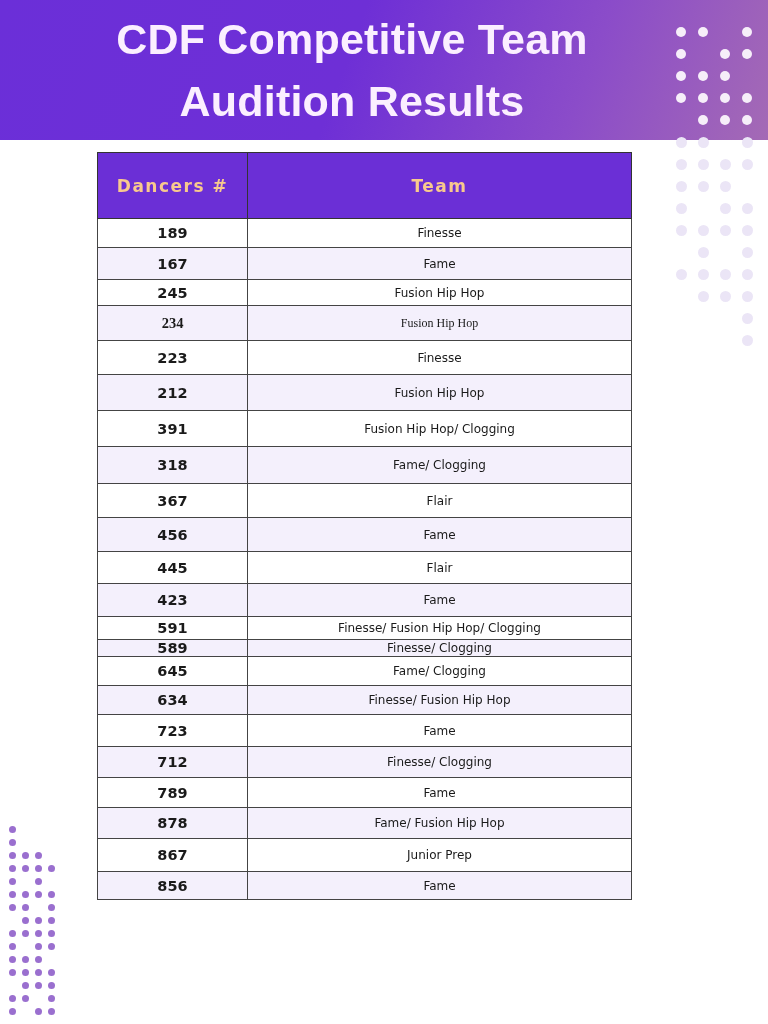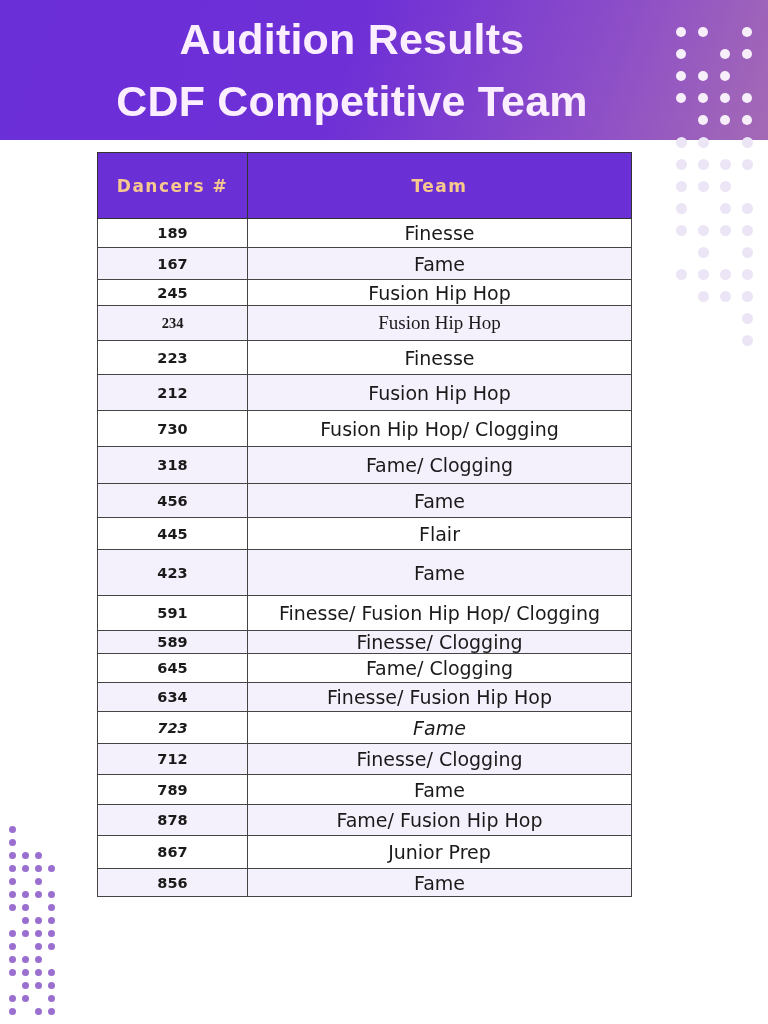--- a/index.html
+++ b/index.html
@@ -10,31 +10,31 @@
     font-family:"Liberation Sans", sans-serif; font-weight:bold; font-size:43px; line-height:62px; letter-spacing:0.2px; }
   .dots { position:absolute; }
   .dot { position:absolute; width:10px; height:10px; border-radius:50%; }
   .dot.w { background:#f6eef9; }
   .dot.l { background:#ebe5f6; width:11px; height:11px; }
   .dot.p { background:#9a6fcf; width:7px; height:7px; }
   table { position:absolute; left:97px; top:152px; width:535px; border-collapse:collapse;
     font-family:"DejaVu Sans", sans-serif; }
   th { background:#6b2fd6; color:#f8c98d; font-weight:bold; font-size:17px; letter-spacing:1.5px;
     height:63px; border:1px solid #333; }
-  td { border:1px solid #444; text-align:center; font-size:19px; color:#1a1a1a; padding:0; }
+  td { border:1px solid #444; text-align:center; font-size:12px; color:#1a1a1a; padding:0; }
   td.num { font-weight:bold; width:149px; font-size:14.5px; }
   tr.alt td { background:#f4f0fc; }
 </style>
 </head>
 <body>
 
 <div class="banner">
   <div class="title">
+    <div>CDF Competitive Team</div>
     <div>Audition Results</div>
-    <div>CDF Competitive Team</div>
   </div>
 </div>
 
 <div id="dots-top" class="dots">
     <div class="dot w" style="left: 676px; top: 27px;"></div>
     <div class="dot w" style="left: 698px; top: 27px;"></div>
     <div class="dot w" style="left: 742px; top: 27px;"></div>
     <div class="dot w" style="left: 676px; top: 49px;"></div>
     <div class="dot w" style="left: 720px; top: 49px;"></div>
     <div class="dot w" style="left: 742px; top: 49px;"></div>
@@ -150,56 +150,60 @@
       </tr>
       <tr style="height: 34px;">
         <td class="num">223</td>
         <td>Finesse</td>
       </tr>
       <tr class="alt" style="height: 36px;">
         <td class="num">212</td>
         <td>Fusion Hip Hop</td>
       </tr>
       <tr style="height: 36px;">
-        <td class="num">730</td>
+        <td class="num">391</td>
         <td>Fusion Hip Hop/ Clogging</td>
       </tr>
       <tr class="alt" style="height: 37px;">
         <td class="num">318</td>
         <td>Fame/ Clogging</td>
       </tr>
+      <tr style="height: 34px;">
+        <td class="num">367</td>
+        <td>Flair</td>
+      </tr>
       <tr class="alt" style="height: 34px;">
         <td class="num">456</td>
         <td>Fame</td>
       </tr>
       <tr style="height: 32px;">
         <td class="num">445</td>
         <td>Flair</td>
       </tr>
-      <tr class="alt" style="height: 46px;">
+      <tr class="alt" style="height: 33px;">
         <td class="num">423</td>
         <td>Fame</td>
       </tr>
-      <tr style="height: 35px;">
+      <tr style="height: 23px;">
         <td class="num">591</td>
         <td>Finesse/ Fusion Hip Hop/ Clogging</td>
       </tr>
       <tr class="alt" style="height: 15px;">
         <td class="num">589</td>
         <td>Finesse/ Clogging</td>
       </tr>
       <tr style="height: 29px;">
         <td class="num">645</td>
         <td>Fame/ Clogging</td>
       </tr>
       <tr class="alt" style="height: 29px;">
         <td class="num">634</td>
         <td>Finesse/ Fusion Hip Hop</td>
       </tr>
-      <tr style="height: 32px; font-style: italic;">
+      <tr style="height: 32px;">
         <td class="num">723</td>
         <td>Fame</td>
       </tr>
       <tr class="alt" style="height: 31px;">
         <td class="num">712</td>
         <td>Finesse/ Clogging</td>
       </tr>
       <tr style="height: 30px;">
         <td class="num">789</td>
         <td>Fame</td>

